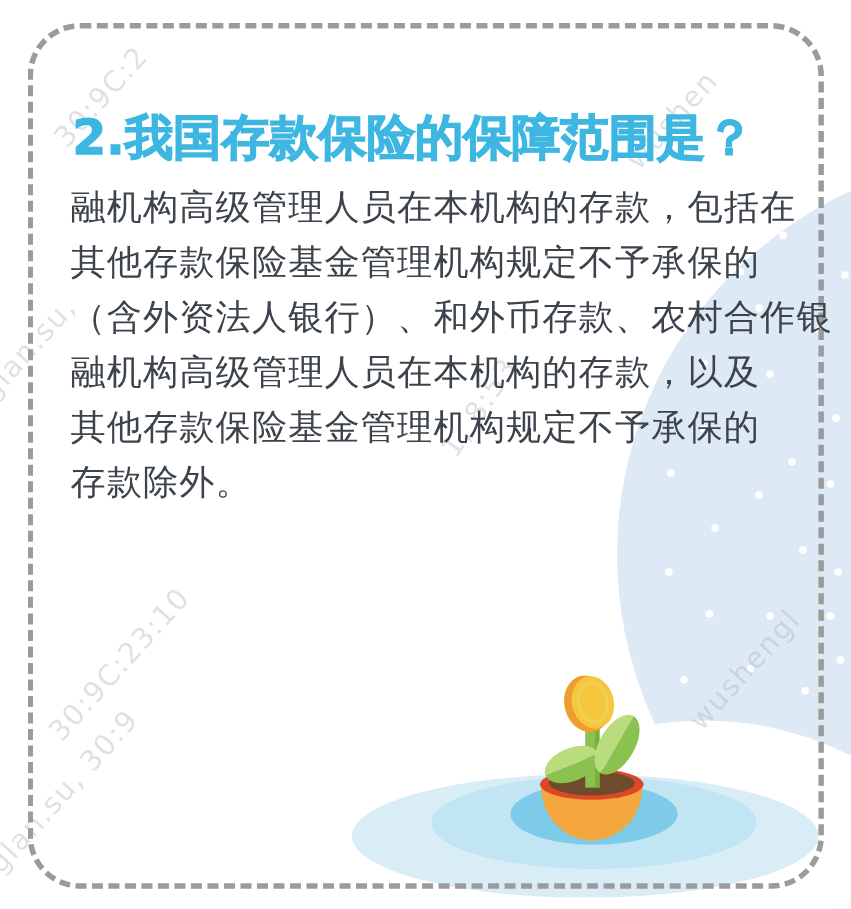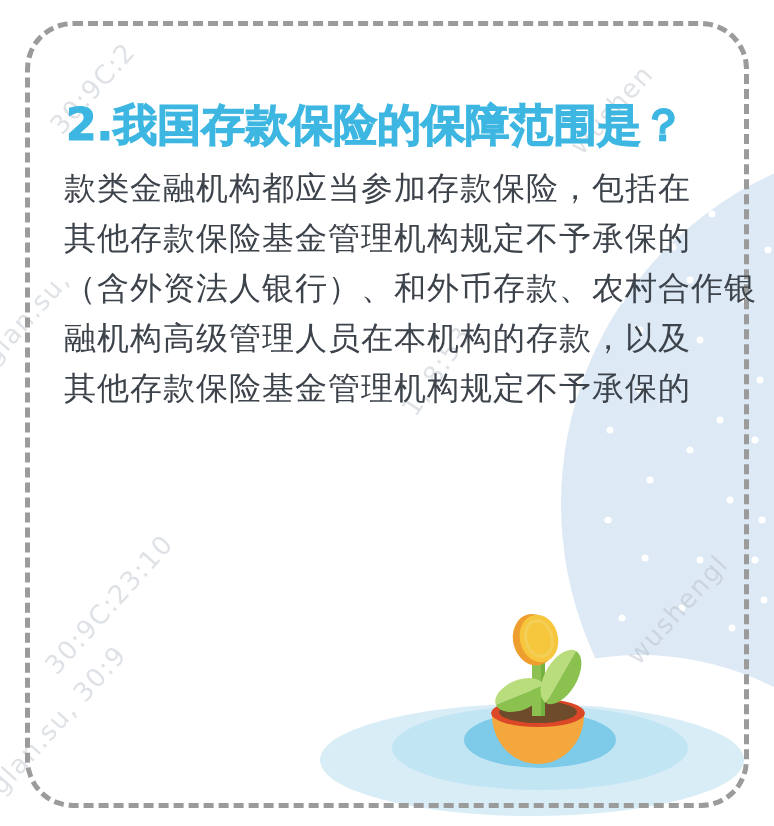--- a/index.html
+++ b/index.html
@@ -114,18 +114,19 @@
       <ellipse cx="2" cy="0" rx="13" ry="18" fill="none" stroke-width="3" stroke="#f3cf57"></ellipse>
     </g>
   </g>
 </svg>
 
 <div class="card-border"></div>
 
 <div class="title">2.我国存款保险的保障范围是？</div>
 
 <div class="body-text">
-  <div class="body-line">款类金融机构都应当参加存款保险，包括在</div>
+  <div class="body-line">融机构高级管理人员在本机构的存款，包括在</div>
   <div class="body-line">其他存款保险基金管理机构规定不予承保的</div>
   <div class="body-line">（含外资法人银行）、和外币存款、农村合作银</div>
   <div class="body-line">融机构高级管理人员在本机构的存款，以及</div>
   <div class="body-line">其他存款保险基金管理机构规定不予承保的</div>
+  <div class="body-line">存款除外。</div>
 </div>
 
 </body></html>

